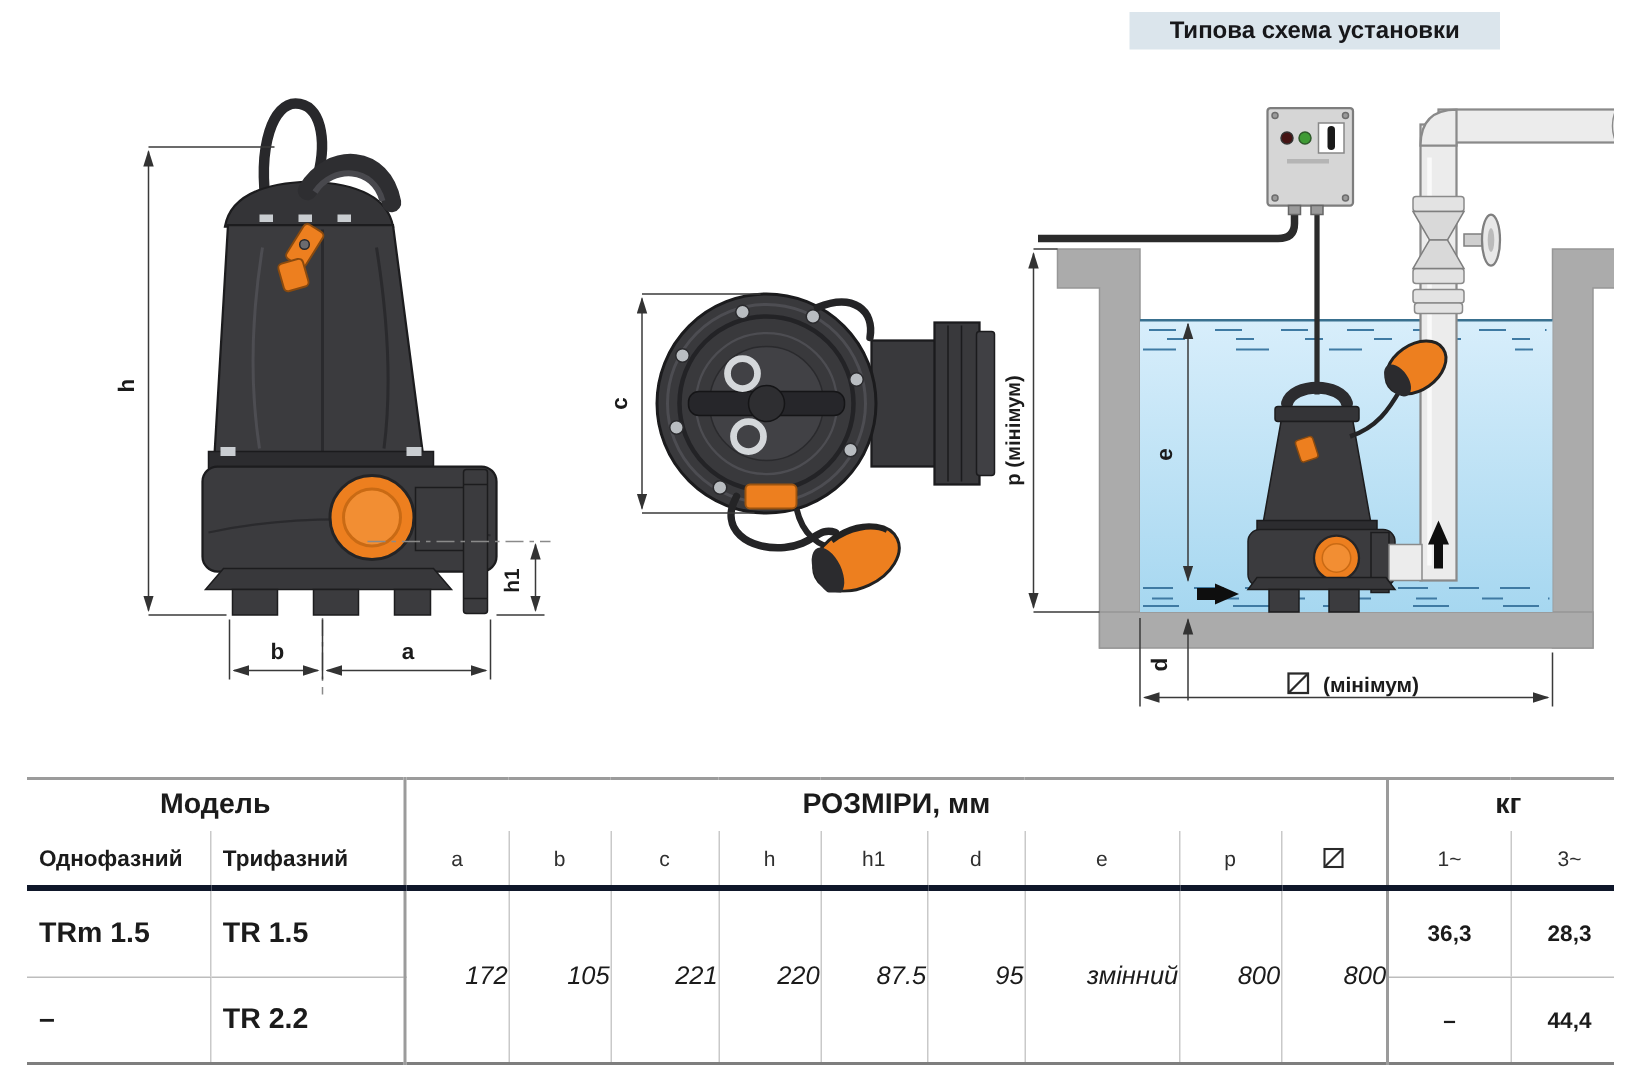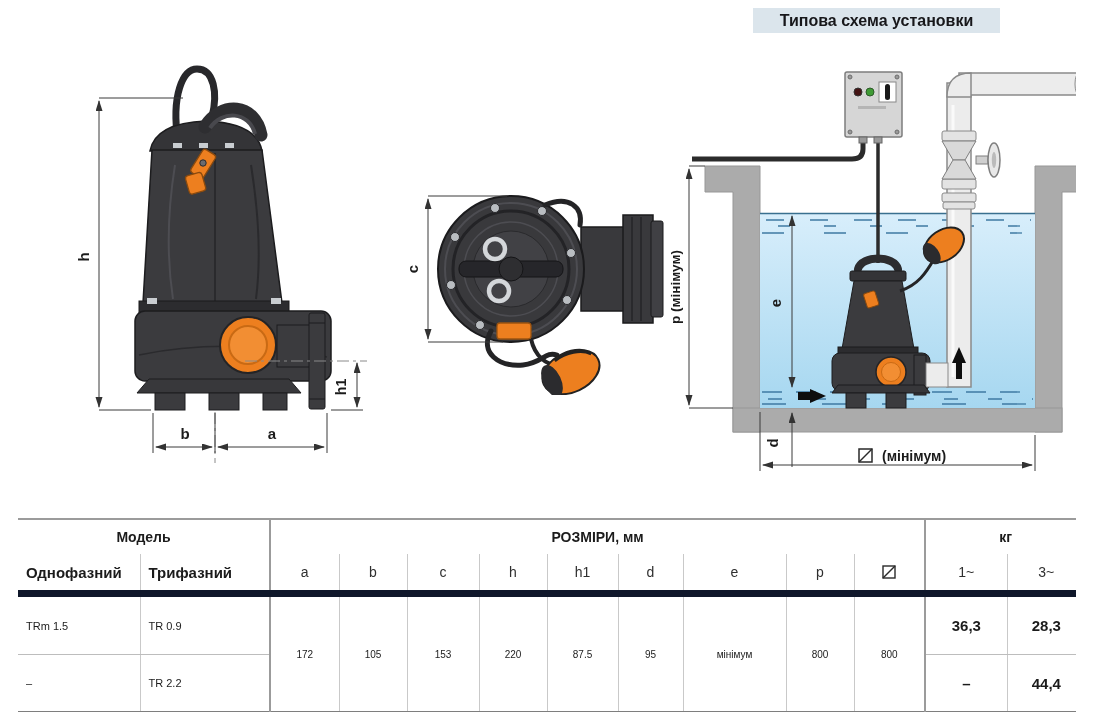--- a/index.html
+++ b/index.html
@@ -10,27 +10,27 @@
   svg text{font-family:"Liberation Sans",sans-serif;}
   .fig{position:absolute;}
   
   #spec-table{position:absolute;left:18px;top:518px;}
   table.t{border-collapse:collapse;table-layout:fixed;width:1067px;
           border-top:2px solid #9b9b9b;border-bottom:2px solid #7e7e7e;}
   .t th,.t td{border-left:1px solid #c9c9c9;vertical-align:middle;font-size:14px;
           padding:0;overflow:hidden;white-space:nowrap;}
   .t .nb{border-left:none;}
   .t .sec{border-left:2px solid #9b9b9b;}
-  .t tr.h1 th{height:34px;font-size:14px;font-weight:bold;text-align:center;border-bottom:none;}
-  .t tr.h2 th{height:36px;font-weight:normal;color:#2f2f2f;text-align:center;border-bottom:7px solid #0f172a;}
+  .t tr.h1 th{height:34px;font-size:19px;font-weight:bold;text-align:center;border-bottom:none;}
+  .t tr.h2 th{height:36px;font-weight:normal;color:#2f2f2f;text-align:center;border-bottom:4px solid #0f172a;}
   .t tr.h2 th.ph{font-weight:bold;color:#1b1b1b;text-align:left;padding-left:8px;font-size:15px;}
   .t tr.r1 td{height:57px;}
   .t tr.r2 td{height:56px;}
-  .t td.model{font-weight:normal;text-align:left;padding-left:8px;font-size:11px;}
-  .t td.dim{text-align:center;font-size:10px;}
+  .t td.model{font-weight:bold;text-align:left;padding-left:8px;font-size:19px;}
+  .t td.dim{text-align:right;font-size:17px;font-style:italic;}
   .t td.kg{font-weight:bold;text-align:center;font-size:15px;}
   .t td.bb{border-bottom:1px solid #bdbdbd;}
 </style>
 </head>
 <body>
 
 <div id="canvas">
 
   <div id="title-badge">Типова схема установки</div>
 
@@ -330,28 +330,28 @@
           <svg width="14" height="14" viewBox="0 0 14 14" style="vertical-align:-2px">
             <rect x="1" y="1" width="12" height="12" fill="none" stroke="#2a2a2a" stroke-width="1.4"></rect>
             <line x1="1" y1="13" x2="13" y2="1" stroke="#2a2a2a" stroke-width="1.4"></line>
           </svg>
         </th>
         <th class="sec">1~</th>
         <th>3~</th>
       </tr>
       <tr class="r1">
         <td class="nb model bb">TRm 1.5</td>
-        <td class="model bb">TR 0.9</td>
+        <td class="model bb">TR 1.5</td>
         <td rowspan="2" class="sec dim">172</td>
         <td rowspan="2" class="dim">105</td>
-        <td rowspan="2" class="dim">153</td>
+        <td rowspan="2" class="dim">221</td>
         <td rowspan="2" class="dim">220</td>
         <td rowspan="2" class="dim">87.5</td>
         <td rowspan="2" class="dim">95</td>
-        <td rowspan="2" class="dim">мінімум</td>
+        <td rowspan="2" class="dim">змінний</td>
         <td rowspan="2" class="dim">800</td>
         <td rowspan="2" class="dim">800</td>
         <td class="sec kg bb">36,3</td>
         <td class="kg bb">28,3</td>
       </tr>
       <tr class="r2">
         <td class="nb model">–</td>
         <td class="model">TR 2.2</td>
         <td class="sec kg">–</td>
         <td class="kg">44,4</td>

